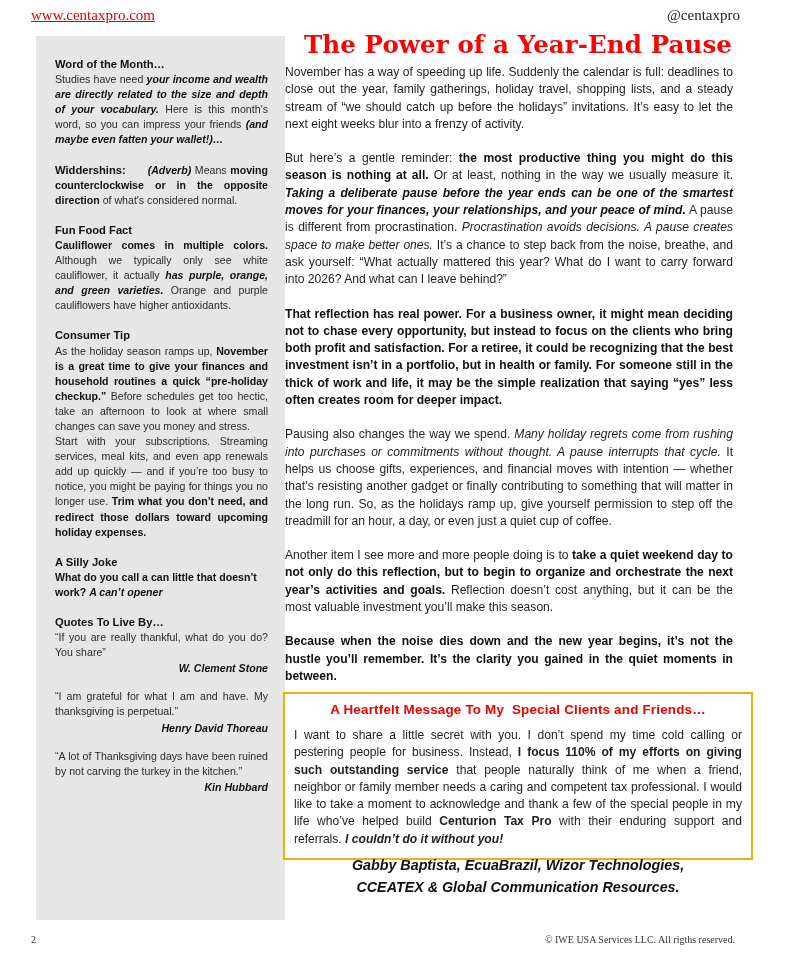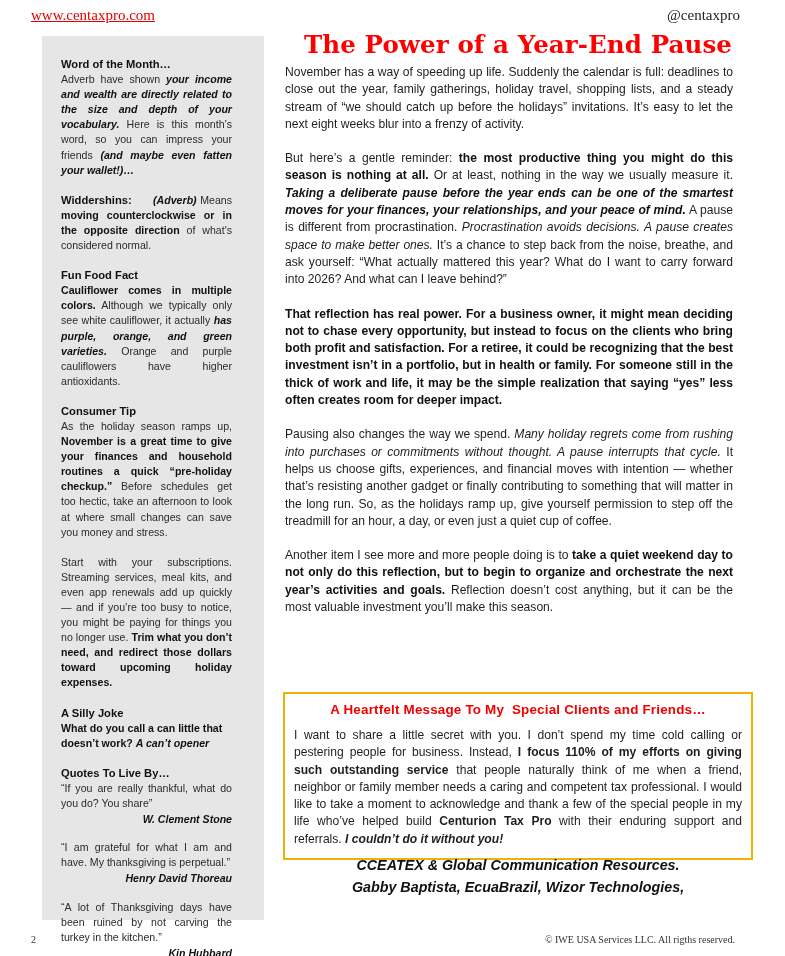--- a/index.html
+++ b/index.html
@@ -4,22 +4,22 @@
 <style>
   html, body { margin: 0; padding: 0; background: #ffffff; }
   body { width: 785px; height: 956px; position: relative; overflow: hidden;
          font-family: "Liberation Sans", sans-serif; color: #1a1a1a; }
 
   #site-link { position: absolute; left: 31px; top: 7px; font-family: "Liberation Serif", serif;
     font-size: 15px; color: #e00000; text-decoration: underline; text-align: center; }
   #handle { position: absolute; right: 45px; top: 7px; font-family: "Liberation Serif", serif;
     font-size: 15px; color: #222; }
 
-  #sidebar { position: absolute; left: 42px; top: 36px; width: 222px; height: 884px;
-    background: #e6e6e6; box-sizing: border-box; padding: 21px 32px 0 19px;
+  #sidebar { position: absolute; left: 36px; top: 36px; width: 249px; height: 884px;
+    background: #e6e6e6; box-sizing: border-box; padding: 21px 17px 0 19px;
     font-size: 10.6px; line-height: 15.1px; color: #2a2a2a; }
   #sidebar .sec { margin-bottom: 15px; text-align: justify; }
   #sidebar .h { font-weight: bold; color: #111; font-size: 11.2px; }
   #sidebar b { color: #111; }
   #sidebar .author { text-align: right; font-weight: bold; font-style: italic; color: #111; margin-top: 1px; }
   #sidebar .quote { margin-bottom: 13px; }
 
   #title { position: absolute; left: 283px; top: 30px; width: 470px; text-align: center;
     font-family: "DejaVu Serif", serif; font-size: 24.5px; color: #ff0000; font-weight: normal;
     letter-spacing: 0.1px; }
@@ -42,32 +42,32 @@
 </style>
 </head>
 <body>
 
 <a id="site-link">www.centaxpro.com</a>
 <div id="handle">@centaxpro</div>
 
 <aside id="sidebar">
   <div class="sec">
     <div class="h">Word of the Month…</div>
-    <div><span>Adverb have shown </span><b><i>your income and wealth are directly related to the size and depth of your vocabulary.</i></b><span> Here is this month’s word, so you can impress your friends </span><b><i>(and maybe even fatten your wallet!)…</i></b></div>
+    <div><span>Studies have need </span><b><i>your income and wealth are directly related to the size and depth of your vocabulary.</i></b><span> Here is this month’s word, so you can impress your friends </span><b><i>(and maybe even fatten your wallet!)…</i></b></div>
   </div>
   <div class="sec">
     <b class="h">Widdershins:</b>&nbsp;&nbsp;&nbsp;&nbsp;&nbsp;&nbsp;<b><i>(Adverb)</i></b><span> Means </span><b>moving counterclockwise or in the opposite direction</b><span> of what's considered normal.</span>
   </div>
   <div class="sec">
     <div class="h">Fun Food Fact</div>
     <div><b>Cauliflower comes in multiple colors.</b><span> Although we typically only see white cauliflower, it actually </span><b><i>has purple, orange, and green varieties.</i></b><span> Orange and purple cauliflowers have higher antioxidants.</span></div>
   </div>
   <div class="sec">
     <div class="h">Consumer Tip</div>
-    <div style="margin-bottom:15px;"><span>As the holiday season ramps up, </span><b>November is a great time to give your finances and household routines a quick “pre-holiday checkup.”</b><span> Before schedules get too hectic, take an afternoon to look at where small changes can save you money and stress.</span></div>
+    <div style=""><span>As the holiday season ramps up, </span><b>November is a great time to give your finances and household routines a quick “pre-holiday checkup.”</b><span> Before schedules get too hectic, take an afternoon to look at where small changes can save you money and stress.</span></div>
     <div><span>Start with your subscriptions. Streaming services, meal kits, and even app renewals add up quickly — and if you’re too busy to notice, you might be paying for things you no longer use. </span><b>Trim what you don’t need, and redirect those dollars toward upcoming holiday expenses.</b></div>
   </div>
   <div class="sec" style="text-align:left;">
     <div class="h">A Silly Joke</div>
     <div><b>What do you call a can little that doesn’t work? </b><b><i>A can’t opener</i></b></div>
   </div>
   <div>
     <div class="h">Quotes To Live By…</div>
     <div class="quote" style="text-align:justify;">
       <div>“If you are really thankful, what do you do? You share”</div>
@@ -85,25 +85,26 @@
 </aside>
 
 <h1 id="title" style="margin:0;font-weight:bold;">The Power of a Year-End Pause</h1>
 
 <main id="main">
   <p>November has a way of speeding up life. Suddenly the calendar is full: deadlines to close out the year, family gatherings, holiday travel, shopping lists, and a steady stream of “we should catch up before the holidays” invitations. It’s easy to let the next eight weeks blur into a frenzy of activity.</p>
   <p><span>But here’s a gentle reminder: </span><b>the most productive thing you might do this season is nothing at all.</b><span> Or at least, nothing in the way we usually measure it. </span><b><i>Taking a deliberate pause before the year ends can be one of the smartest moves for your finances, your relationships, and your peace of mind.</i></b><span> A pause is different from procrastination. </span><i>Procrastination avoids decisions. A pause creates space to make better ones.</i><span> It’s a chance to step back from the noise, breathe, and ask yourself: “What actually mattered this year? What do I want to carry forward into 2026? And what can I leave behind?”</span></p>
   <p><b>That reflection has real power. For a business owner, it might mean deciding not to chase every opportunity, but instead to focus on the clients who bring both profit and satisfaction. For a retiree, it could be recognizing that the best investment isn’t in a portfolio, but in health or family. For someone still in the thick of work and life, it may be the simple realization that saying “yes” less often creates room for deeper impact.</b></p>
   <p><span>Pausing also changes the way we spend. </span><i>Many holiday regrets come from rushing into purchases or commitments without thought. A pause interrupts that cycle.</i><span> It helps us choose gifts, experiences, and financial moves with intention — whether that’s resisting another gadget or finally contributing to something that will matter in the long run. So, as the holidays ramp up, give yourself permission to step off the treadmill for an hour, a day, or even just a quiet cup of coffee.</span></p>
   <p><span>Another item I see more and more people doing is to </span><b>take a quiet weekend day to not only do this reflection, but to begin to organize and orchestrate the next year’s activities and goals.</b><span> Reflection doesn’t cost anything, but it can be the most valuable investment you’ll make this season.</span></p>
+  <p><b>Because when the noise dies down and the new year begins, it’s not the hustle you’ll remember. It’s the clarity you gained in the quiet moments in between.</b></p>
 </main>
 
 <section id="msgbox">
   <div id="msg-title" style="white-space:pre;">A Heartfelt Message To My  Special Clients and Friends…</div>
   <div id="msg-body"><span>I want to share a little secret with you.  I don’t spend my time cold calling or pestering people for business.  Instead, </span><b>I focus 110% of my efforts on giving such outstanding service</b><span> that people naturally think of me when a friend, neighbor or family member needs a caring and competent tax professional. I would like to take a moment to acknowledge and thank a few of the special people in my life who’ve helped build </span><b>Centurion Tax Pro</b><span> with their enduring support and referrals. </span><b><i>I couldn’t do it without you!</i></b></div>
   <div id="msg-thanks">
+    <div>Gabby Baptista, EcuaBrazil, Wizor Technologies,</div>
     <div>CCEATEX &amp; Global Communication Resources.</div>
-    <div>Gabby Baptista, EcuaBrazil, Wizor Technologies,</div>
   </div>
 </section>
 
 <div id="page-num">2</div>
 <div id="copyright">© IWE USA Services LLC. All rigths reserved.</div>
 
 </body></html>

